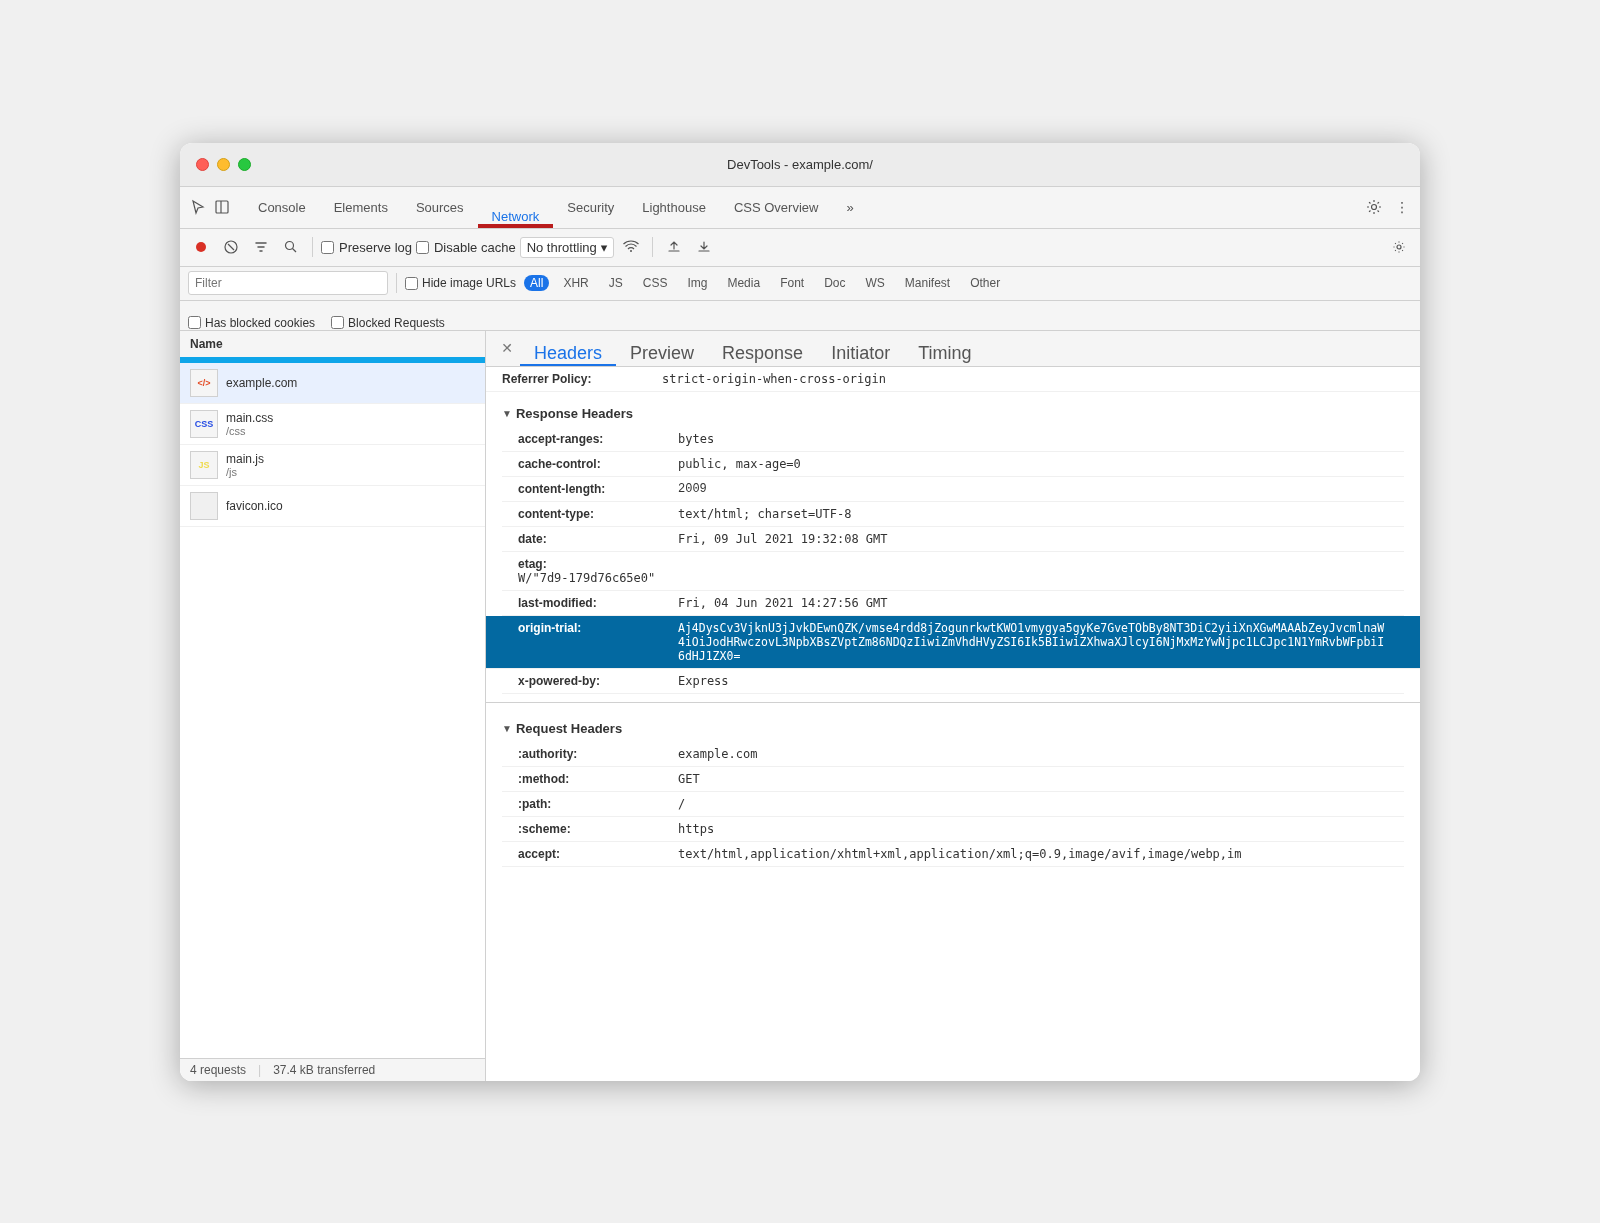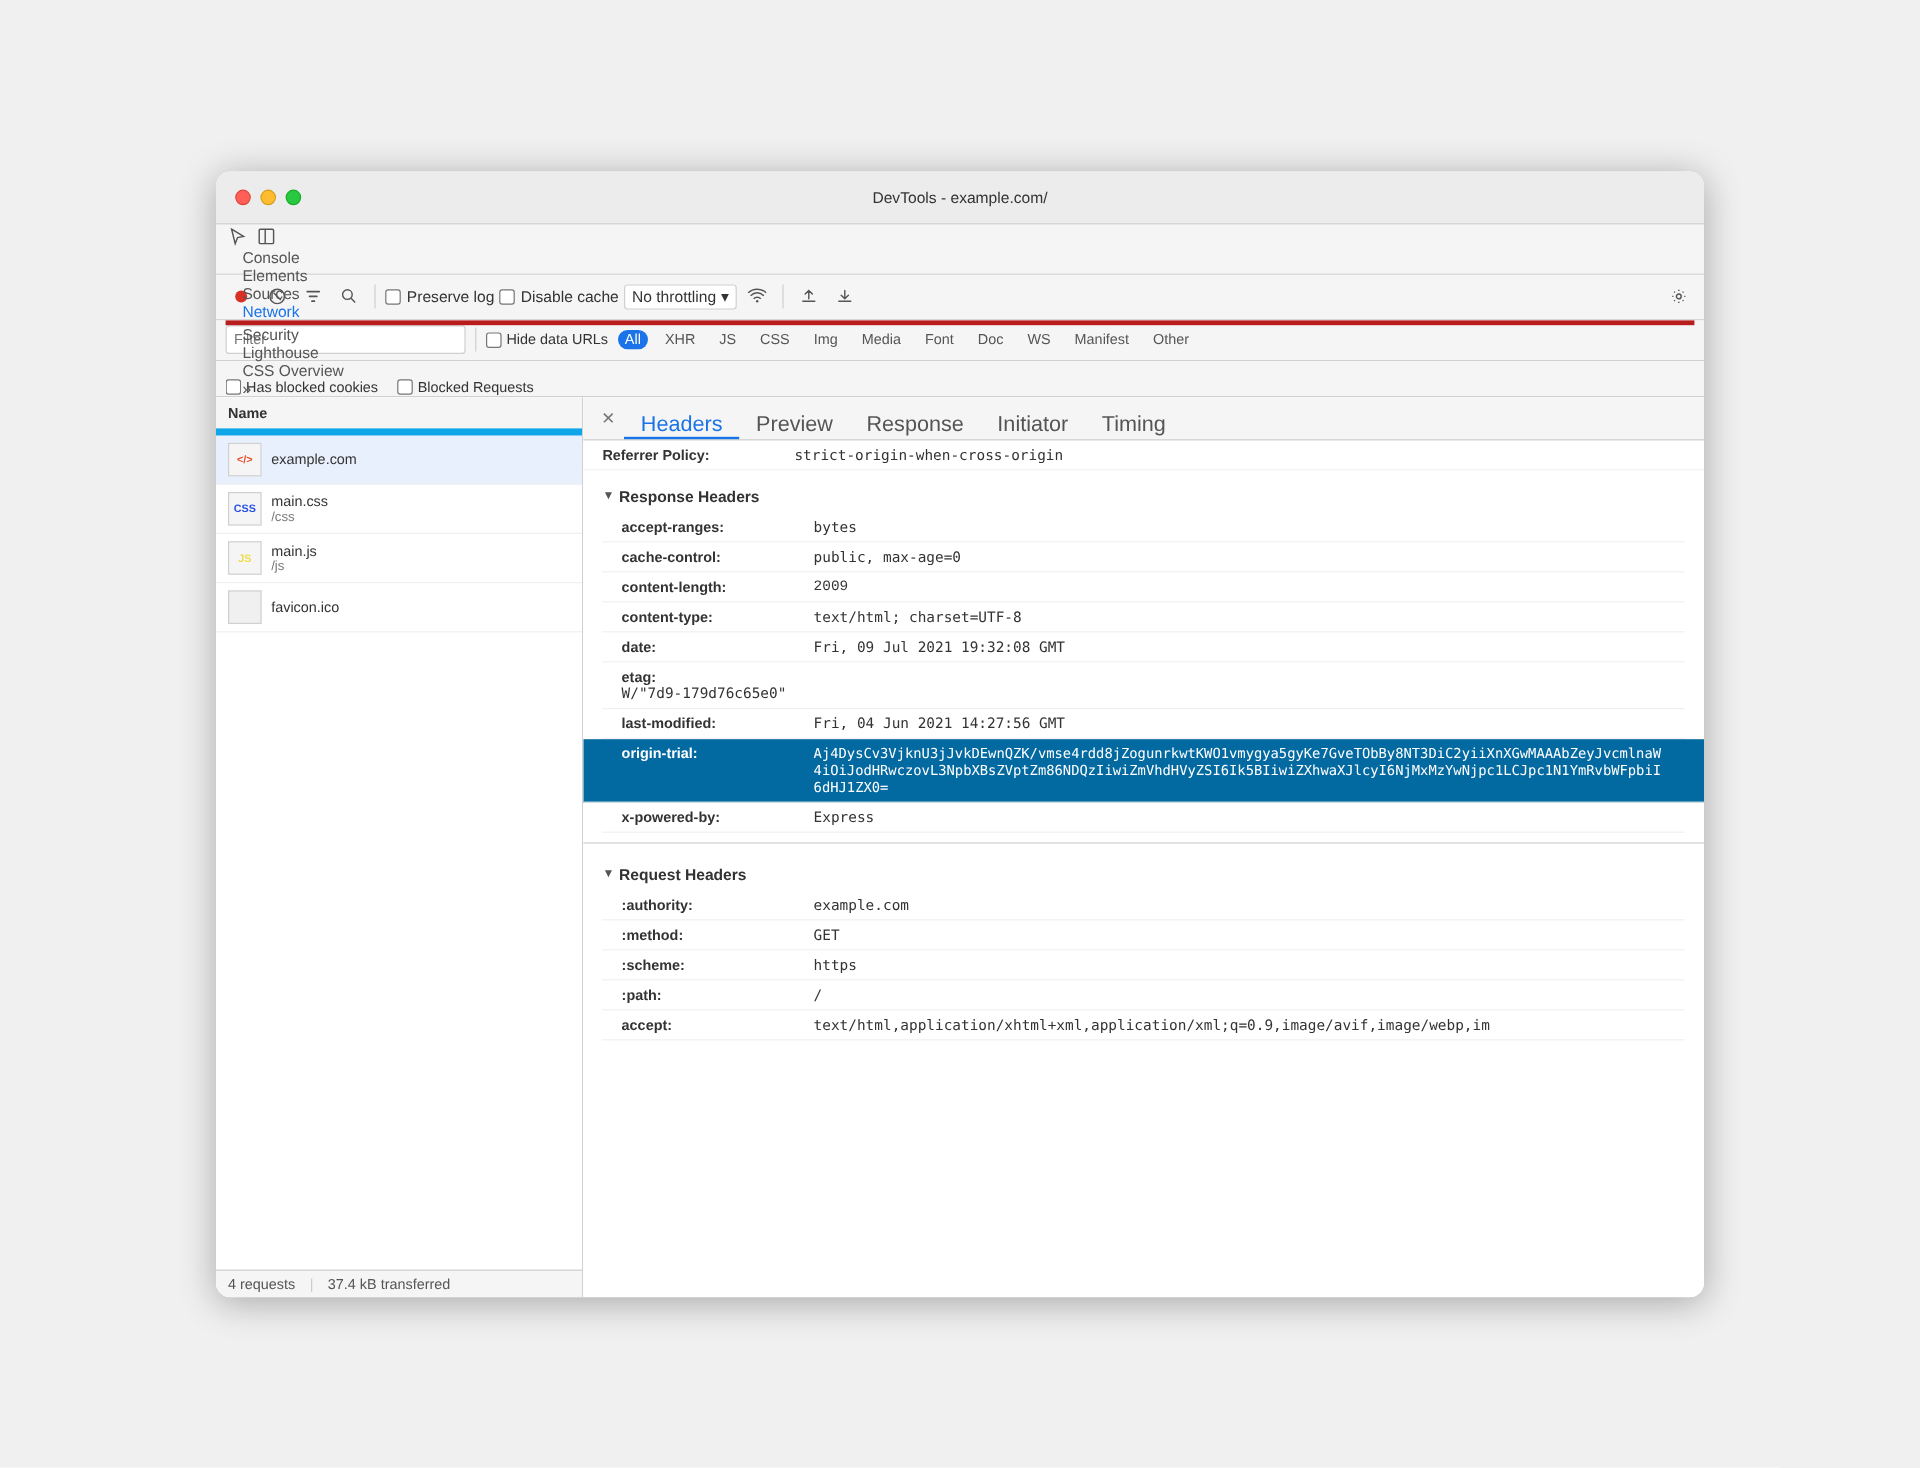--- a/index.html
+++ b/index.html
@@ -53,21 +53,20 @@
       font-weight: 500;
     }
     
     .tabbar {
       background: #f5f5f5;
       border-bottom: 1px solid #d0d0d0;
       display: flex;
       align-items: stretch;
       height: 42px;
       padding: 0 8px;
-      flex-direction: column;
     }
     .tabbar-left {
       display: flex;
       align-items: center;
       gap: 4px;
       padding-right: 12px;
     }
     .devtools-icon {
       width: 20px;
       height: 20px;
@@ -576,21 +575,21 @@
     </div>
   </div>
 
   <div class="filterbar">
     <div class="filter-input-wrapper">
       <input class="filter-input" type="text" placeholder="Filter" style="">
     </div>
     <div class="filter-divider"></div>
     <label class="filter-checkbox">
       <input type="checkbox" style="">
-      <span>Hide data URLs</span>
+      <span>Hide image URLs</span>
     </label>
     <button class="filter-type-btn active">All</button>
     <button class="filter-type-btn">XHR</button>
     <button class="filter-type-btn">JS</button>
     <button class="filter-type-btn">CSS</button>
     <button class="filter-type-btn">Img</button>
     <button class="filter-type-btn">Media</button>
     <button class="filter-type-btn">Font</button>
     <button class="filter-type-btn">Doc</button>
     <button class="filter-type-btn">WS</button>
@@ -740,28 +739,28 @@
           <div id="request-headers-rows">
               <div class="header-row" style="padding: 5px 0px 5px 16px;">
                 <span class="header-name">:authority:</span>
                 <span class="header-value" style="font-family:monospace;">example.com</span>
               </div>
               <div class="header-row" style="padding: 5px 0px 5px 16px;">
                 <span class="header-name">:method:</span>
                 <span class="header-value" style="font-family:monospace;">GET</span>
               </div>
               <div class="header-row" style="padding: 5px 0px 5px 16px;">
+                <span class="header-name">:path:</span>
+                <span class="header-value" style="font-family:monospace;">/</span>
+              </div>
+              <div class="header-row" style="padding: 5px 0px 5px 16px;">
                 <span class="header-name">:scheme:</span>
                 <span class="header-value" style="font-family:monospace;">https</span>
               </div>
               <div class="header-row" style="padding: 5px 0px 5px 16px;">
-                <span class="header-name">:path:</span>
-                <span class="header-value" style="font-family:monospace;">/</span>
-              </div>
-              <div class="header-row" style="padding: 5px 0px 5px 16px;">
                 <span class="header-name">accept:</span>
                 <span class="header-value" style="font-family:monospace;">text/html,application/xhtml+xml,application/xml;q=0.9,image/avif,image/webp,im</span>
               </div>
             </div>
         </div>
       </div>
     </div>
   </div>
 </div>
 

